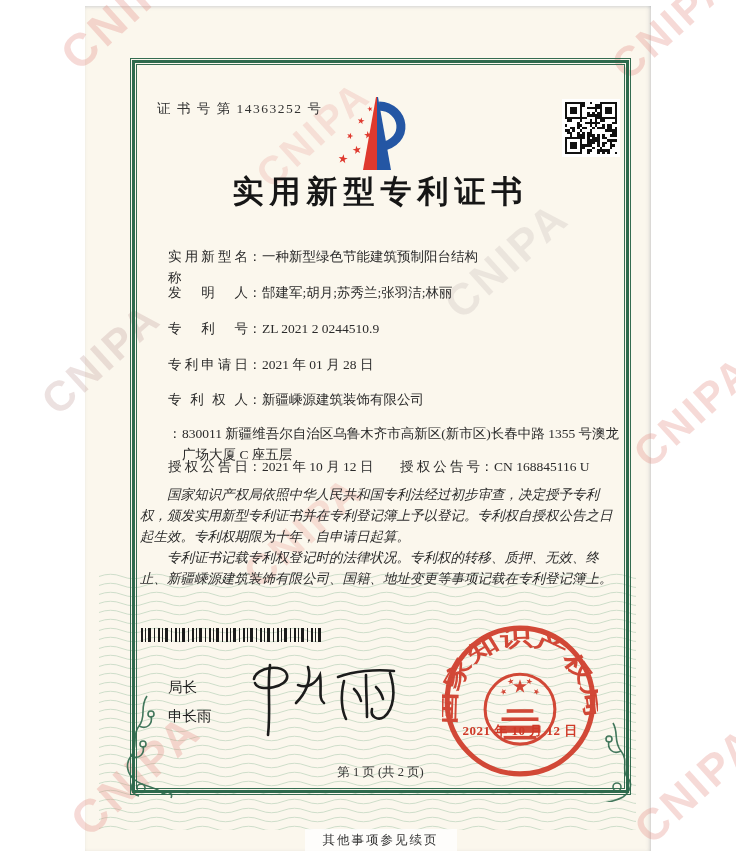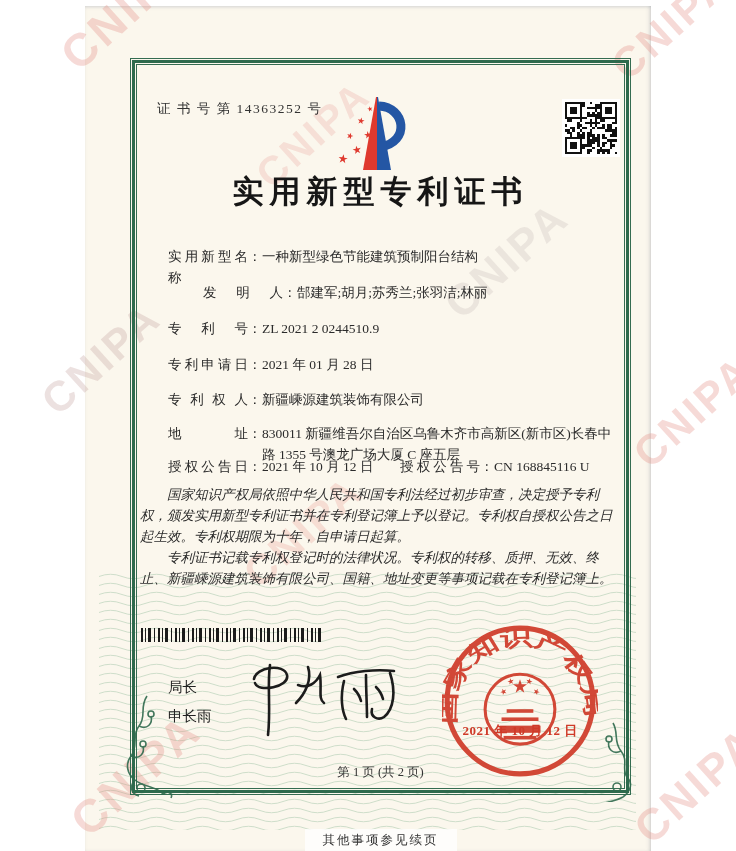--- a/index.html
+++ b/index.html
@@ -364,42 +364,41 @@
           <rect x="20" y="20" width="1" height="1" fill="#111"></rect>
         </svg></div>
 
     <div class="title">实用新型专利证书</div>
 
     <div class="frow" style="top:240px;">
       <span class="flabel">实用新型名称</span>
         <span class="fcolon">：</span>
         <span class="fvalue">一种新型绿色节能建筑预制阳台结构</span>
     </div>
-    <div class="frow" style="top:276px;margin-left:35px;">
+    <div class="frow" style="top:276px;">
       <span class="flabel">发明人</span>
         <span class="fcolon">：</span>
         <span class="fvalue">郜建军;胡月;苏秀兰;张羽洁;林丽</span>
     </div>
     <div class="frow" style="top:312px;">
       <span class="flabel">专利号</span>
         <span class="fcolon">：</span>
         <span class="fvalue">ZL 2021 2 0244510.9</span>
     </div>
     <div class="frow" style="top:348px;">
       <span class="flabel">专利申请日</span>
         <span class="fcolon">：</span>
         <span class="fvalue">2021 年 01 月 28 日</span>
     </div>
     <div class="frow" style="top:383px;">
       <span class="flabel">专利权人</span>
         <span class="fcolon">：</span>
         <span class="fvalue">新疆嵊源建筑装饰有限公司</span>
     </div>
     <div class="frow" style="top:417px;">
-      <span class="flabel">地址</span>
         <span class="fcolon">：</span>
         <span class="fvalue">830011 新疆维吾尔自治区乌鲁木齐市高新区(新市区)长春中路 1355 号澳龙广场大厦 C 座五层</span>
     </div>
     <div class="frow" style="top:450px;">
       <span class="gpair gpair1">
         <span class="flabel">授权公告日</span>
           <span class="fcolon">：</span>
           <span>2021 年 10 月 12 日</span>
       </span>
       <span class="gpair">

